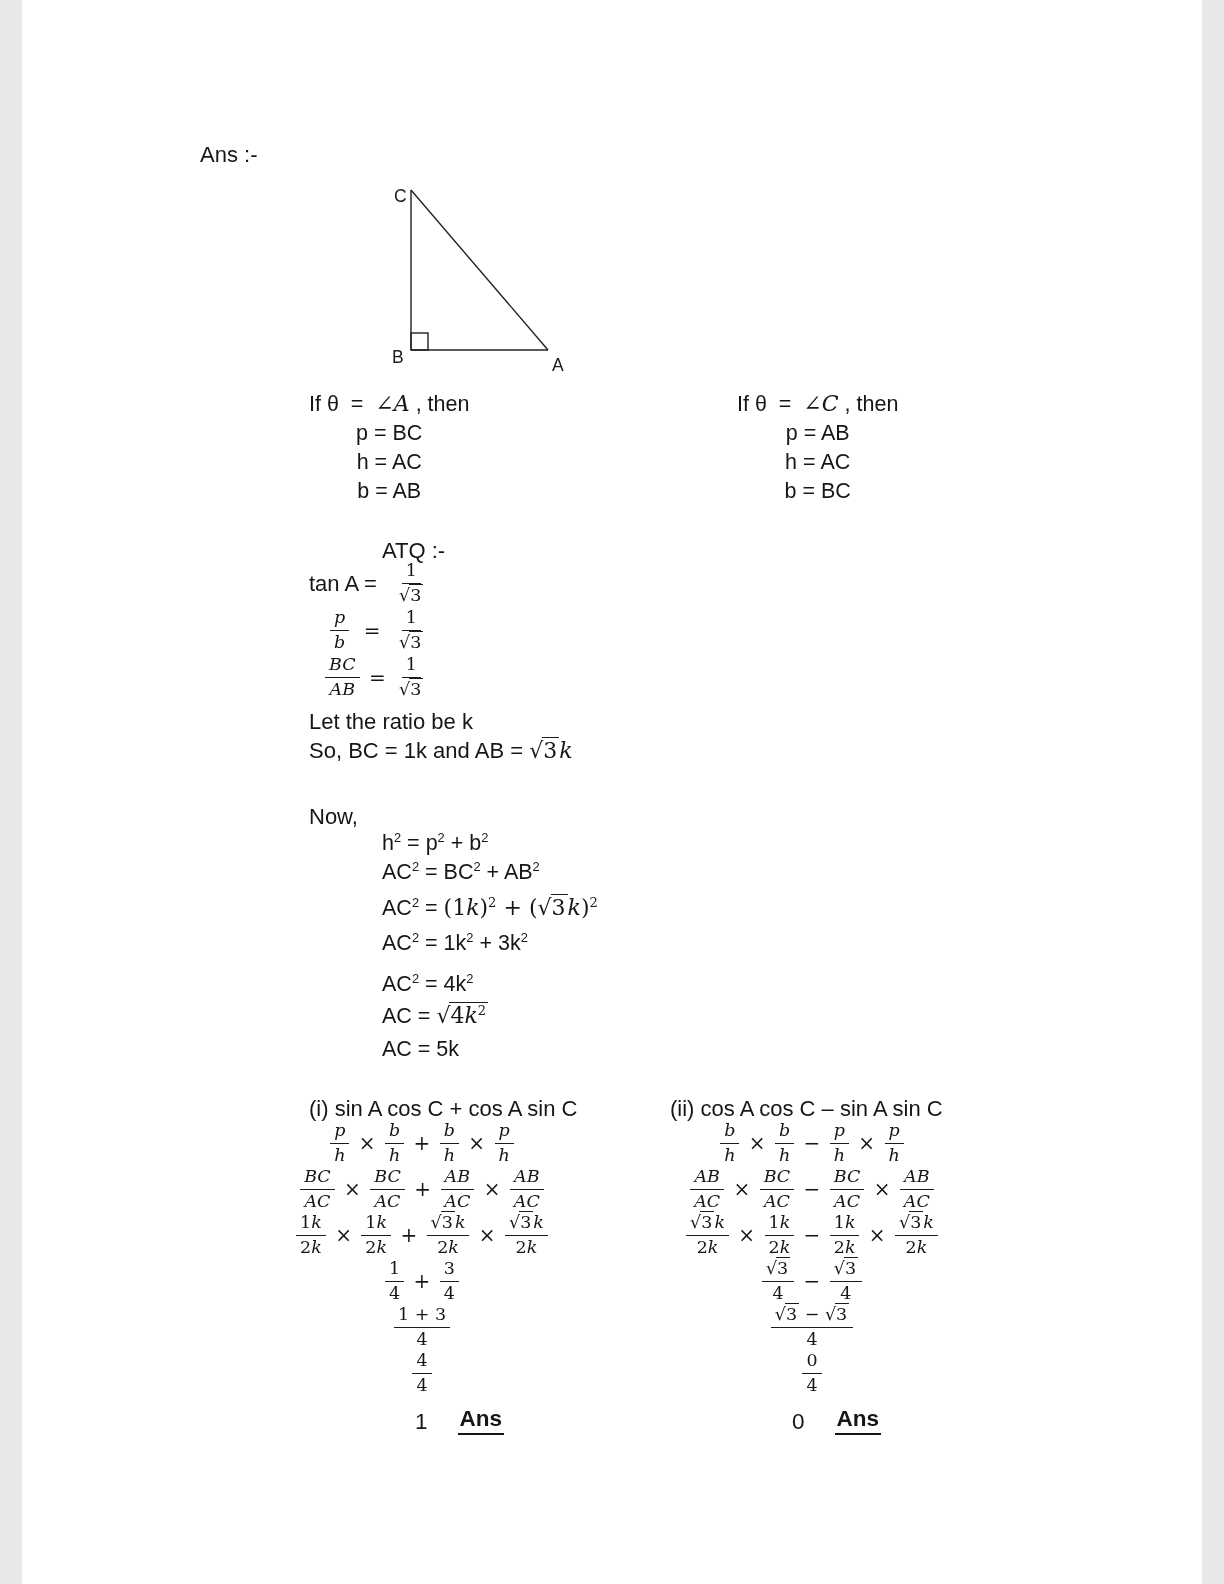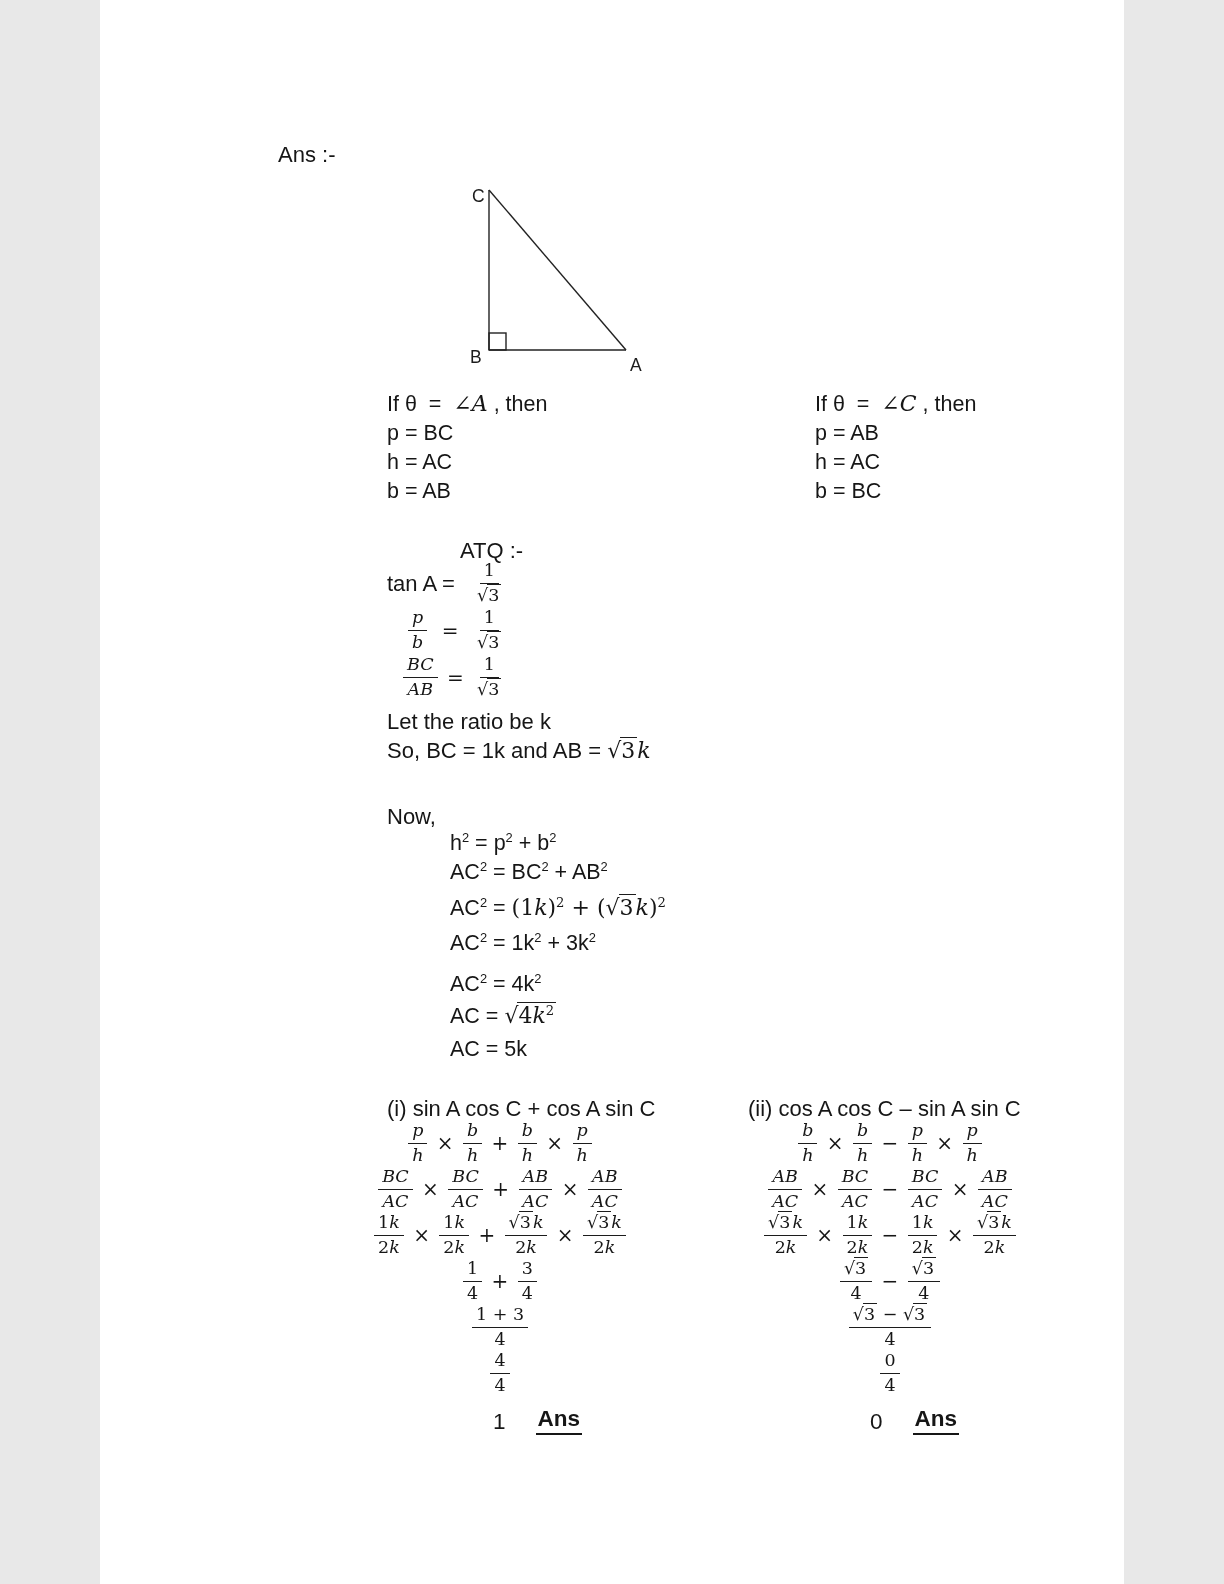--- a/index.html
+++ b/index.html
@@ -1,23 +1,23 @@
 <!DOCTYPE html>
 <html><head>
 <meta charset="utf-8">
 <style>
   html,body{margin:0;padding:0;background:#e8e8e8;}
   .page{
-    position:relative;width:1024px;height:1584px;background:#ffffff;
+    position:relative;width:1180px;height:1584px;background:#ffffff;
     font-family:"Liberation Sans",sans-serif;color:#161616;overflow:hidden;
     margin:0 auto;
   }
   .abs{position:absolute;}
   .t22{font-size:22px;line-height:26px;}
-  .caseblock{font-size:21.5px;line-height:29px;}
+  .caseblock{font-size:21.5px;line-height:29px;text-align:center;}
   
   .mt{font-family:"DejaVu Serif",serif;white-space:pre;font-size:22px;}
   .st{white-space:pre;}
   i{font-style:italic;}
   sup{font-size:60%;line-height:0;}
   
   .frac{
     display:inline-flex;flex-direction:column;align-items:center;text-align:center;
     vertical-align:middle;font-family:"DejaVu Serif",serif;font-size:17.5px;
     line-height:1.12;margin:0 3px;
@@ -115,21 +115,21 @@
         </span>
       </div>
   </div>
 
   <div class="abs t22" style="left:287px;top:709px;text-align:center;">Let the ratio be k</div>
 
   <div class="abs trow t22" style="left:287px;top:738px;"><span class="st">So, BC = 1k and AB = </span><span class="mt"><span class="rad">√<span class="vinc">3</span></span><i>k</i></span></div>
 
   <div class="abs t22" style="left:287px;top:804px;">Now,</div>
 
-  <div class="abs eqrows" style="left:350px;top:831px;">
+  <div class="abs eqrows" style="left:360px;top:831px;">
     <div class="trow e0"><span class="st">h<sup>2</sup> = p<sup>2</sup> + b<sup>2</sup></span></div>
     <div class="trow e1"><span class="st">AC<sup>2</sup> = BC<sup>2</sup> + AB<sup>2</sup></span></div>
     <div class="trow e2"><span class="st">AC<sup>2</sup> = </span><span class="mt">(1<i>k</i>)<sup>2</sup> + (<span class="rad">√<span class="vinc">3</span></span><i>k</i>)<sup>2</sup></span></div>
     <div class="trow e3"><span class="st">AC<sup>2</sup> = 1k<sup>2</sup> + 3k<sup>2</sup></span></div>
     <div class="trow e4"><span class="st">AC<sup>2</sup> = 4k<sup>2</sup></span></div>
     <div class="trow e5"><span class="st">AC = </span><span class="mt"><span class="rad">√<span class="vinc">4<i>k</i><sup>2</sup></span></span></span></div>
     <div class="trow e6"><span class="st">AC = 5k</span></div>
   </div>
 
   <div class="abs t22" style="left:287px;top:1096px;">(i) sin A cos C + cos A sin C</div>

